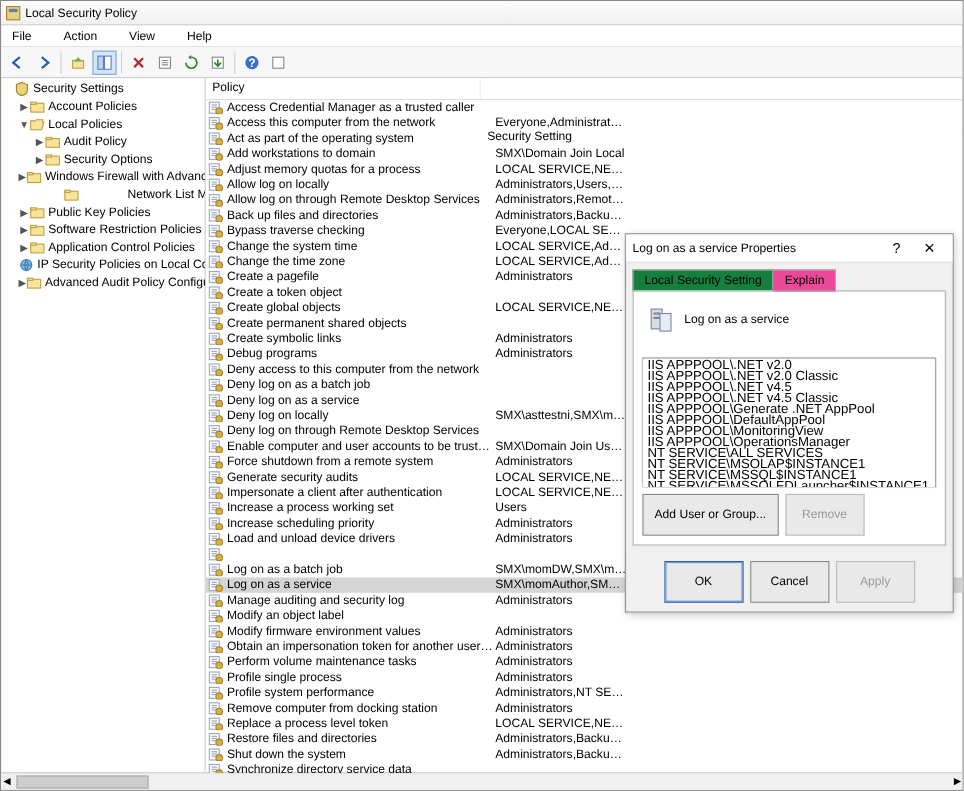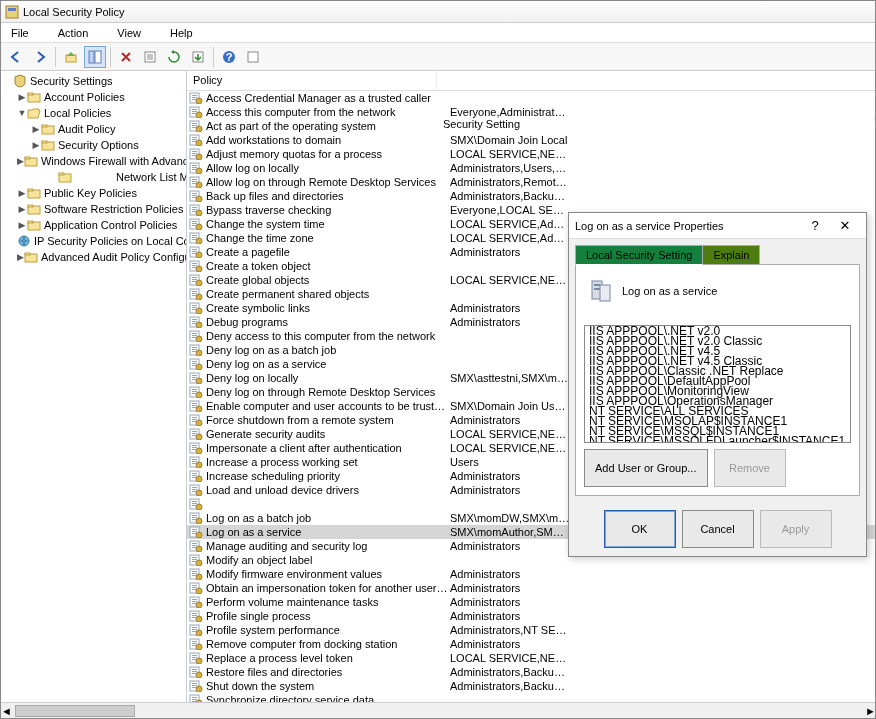--- a/index.html
+++ b/index.html
@@ -28,21 +28,21 @@
 .list-row .icon { width:14px; height:12px; margin-right:3px; flex-shrink:0;}
 .list-row .c1 { width:244px; white-space:nowrap; overflow:hidden; text-overflow:ellipsis;}
 .list-row .c2 { flex:1; white-space:nowrap; overflow:hidden; text-overflow:ellipsis; max-width:120px;}
 .hscroll { height:16px; border-top:1px solid #ccc; background:#f0f0f0; display:flex; align-items:center;}
 .hscroll .thumb { width:120px; height:12px; background:#cdcdcd; margin-left:4px; border:1px solid #aaa;}
 .dialog { position:absolute; left:568px; top:200px; width:299px; background:#f0f0f0; border:1px solid #888; box-shadow:2px 2px 8px rgba(0,0,0,.2);margin-top:12px;}
 .dialog .dtitle { height:26px; display:flex; align-items:center; padding:0 6px; background:#fff; border-bottom:1px solid #ddd;}
 .dialog .dtitle .spacer{flex:1;}
 .dialog .dtitle .help,.dialog .dtitle .close{ width:30px; text-align:center; font-size:13px; cursor:default;}
 .dialog .tabs { display:flex; margin:6px 6px 0 6px; }
-.dialog .tab { padding:3px 10px; border:1px solid #aaa; background:#4d7c0f; margin-right:-1px; position:relative; }
+.dialog .tab { padding:3px 10px; border:1px solid #aaa; background:#ec4899; margin-right:-1px; position:relative; }
 .dialog .tab.active { background:#15803d; border-bottom:1px solid #fff; z-index:1;}
 .dialog .tabpage { margin:0 6px 6px 6px; background:#fff; border:1px solid #aaa; padding:8px; margin-top:-1px;}
 .dialog .policy-head { display:flex; align-items:center; gap:8px; padding:4px 2px 20px 2px;}
 .dialog .members { border:1px solid #888; height:118px; overflow-y:scroll; background:#fff;}
 .dialog .members div { padding:0 4px; height:10px; font-size:12px; line-height:10px;}
 .dialog .btnrow { display:flex; gap:6px; margin-top:6px;}
 .dialog button { padding:12px 10px; min-width:72px; background:#e9e9e9; border:1px solid #8a8a8a;}
 .dialog button:disabled{ color:#999; border-color:#bbb;}
 .dialog .actions { display:flex; justify-content:center; gap:6px; padding:8px;}
 .dialog button.primary { border:1px solid #2a5db0; box-shadow:0 0 0 1px #7aa7d7 inset; }
@@ -861,21 +861,21 @@
             <rect x="8" y="11" width="6" height="2" fill="#7a88a0"></rect>
           </svg>
       </span>
       <span>Log on as a service</span>
     </div>
     <div class="members" id="members">
         <div>IIS APPPOOL\.NET v2.0</div>
         <div>IIS APPPOOL\.NET v2.0 Classic</div>
         <div>IIS APPPOOL\.NET v4.5</div>
         <div>IIS APPPOOL\.NET v4.5 Classic</div>
-        <div>IIS APPPOOL\Classic .NET Replace</div>
+        <div>IIS APPPOOL\Generate .NET AppPool</div>
         <div>IIS APPPOOL\DefaultAppPool</div>
         <div>IIS APPPOOL\MonitoringView</div>
         <div>IIS APPPOOL\OperationsManager</div>
         <div>NT SERVICE\ALL SERVICES</div>
         <div>NT SERVICE\MSOLAP$INSTANCE1</div>
         <div>NT SERVICE\MSSQL$INSTANCE1</div>
         <div>NT SERVICE\MSSQLFDLauncher$INSTANCE1</div>
       </div>
     <div class="btnrow">
       <button>Add User or Group...</button>

